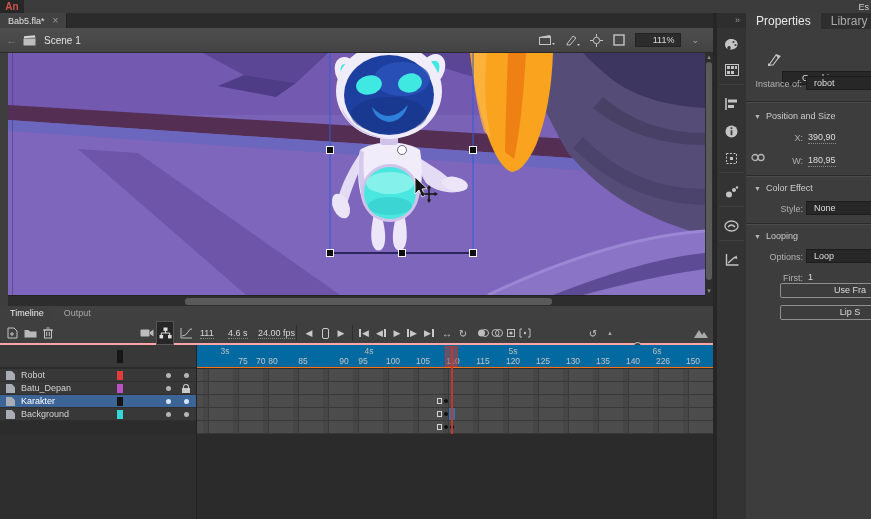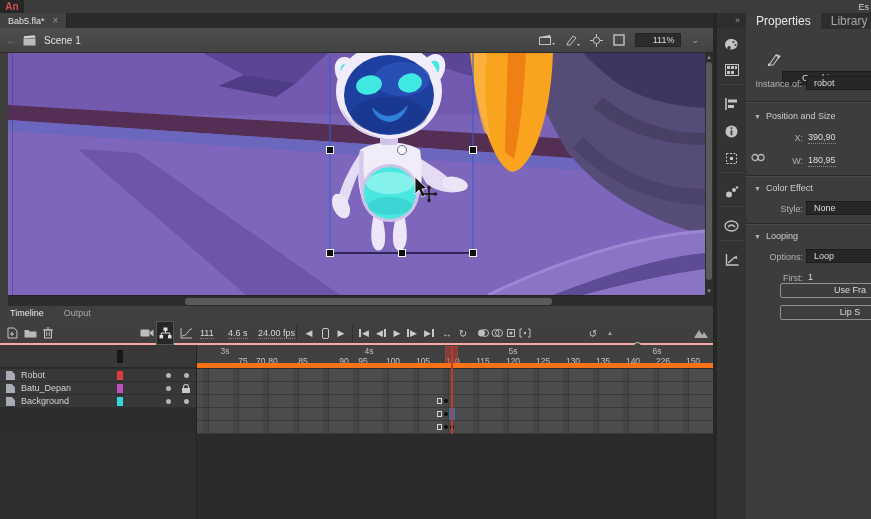--- a/index.html
+++ b/index.html
@@ -74,21 +74,21 @@
   .tval { position:absolute; top:7px; font-size:9px; color:#d8d8d8; border-bottom:1px dotted #888; }
   .tsep { position:absolute; top:4px; width:1px; height:16px; background:#2e2e2e; }
   .tri-g { font-size:9px; color:#c9c9c9; line-height:10px; }
   .vbar { display:inline-block; width:2px; height:8px; background:#c9c9c9; }
   .pausebox { display:inline-block; width:7px; height:11px; border:1px solid #c9c9c9; border-radius:2px; }
   .slider-track { position:absolute; left:618px; top:26px; width:72px; height:2px; background:#787878; border-radius:1px; }
   .slider-knob { position:absolute; left:633px; top:21px; width:9px; height:9px; border:1px solid #cfcfcf; border-radius:50%; background:#3f3f3f; }
 
   .tl-ruler-left { position:absolute; left:0; top:39px; width:197px; height:23px; background:#383838; border-bottom:1px solid #2a2a2a; }
   .outline-col-header { position:absolute; left:117px; top:5px; width:6px; height:13px; background:#161616; }
-  .tl-ruler { position:absolute; left:197px; top:39px; width:516px; height:23px; background:#404040; border-bottom:5px solid #f97316; overflow:hidden; }
+  .tl-ruler { position:absolute; left:197px; top:39px; width:516px; height:23px; background:#0369a1; border-bottom:1px solid #f97316; overflow:hidden; }
   .sec-label { position:absolute; top:1px; width:30px; text-align:center; font-size:8.5px; color:#bdbdbd; }
   .frame-num { position:absolute; top:11px; width:30px; text-align:center; font-size:8.5px; color:#c4c4c4; }
   .ruler-ticks { position:absolute; left:0; top:20px; width:516px; height:3px;
     background:repeating-linear-gradient(to right, transparent 0 5px, #5a5a5a 5px 6px); opacity:.6; }
 
   .layers { position:absolute; left:0; top:63px; width:197px; }
   .layer-row { position:relative; width:197px; height:13px; background:#383838; border-bottom:1px solid #2f2f2f; font-size:9px; color:#d2d2d2; }
   .layer-row.selected { background:#3d6496; color:#ffffff; }
   .layer-page-icon { position:absolute; left:6px; top:2px; width:9px; height:9px; background:#a8adb5;
     clip-path:polygon(0 0,65% 0,100% 35%,100% 100%,0 100%); }
@@ -468,20 +468,27 @@
       <div class="layer-row">
         <div class="layer-page-icon"></div>
         <span class="layer-name">Batu_Depan</span>
         <div class="outline-swatch" style="background: rgb(187, 79, 196);"></div>
         <div class="dotcell" style="left:166px;"></div>
         <div class="mini-lock">
             <div class="shackle"></div>
             <div class="body"></div>
           </div>
       </div>
+      <div class="layer-row selected">
+        <div class="layer-page-icon"></div>
+        <span class="layer-name">Karakter</span>
+        <div class="outline-swatch" style="background: rgb(20, 20, 20);"></div>
+        <div class="dotcell" style="left:166px;"></div>
+        <div class="dotcell" style="left:184px;"></div>
+      </div>
       <div class="layer-row">
         <div class="layer-page-icon"></div>
         <span class="layer-name">Background</span>
         <div class="outline-swatch" style="background: rgb(53, 214, 214);"></div>
         <div class="dotcell" style="left:166px;"></div>
         <div class="dotcell" style="left:184px;"></div>
       </div>
     </div>
 
     <div class="frames-area">

